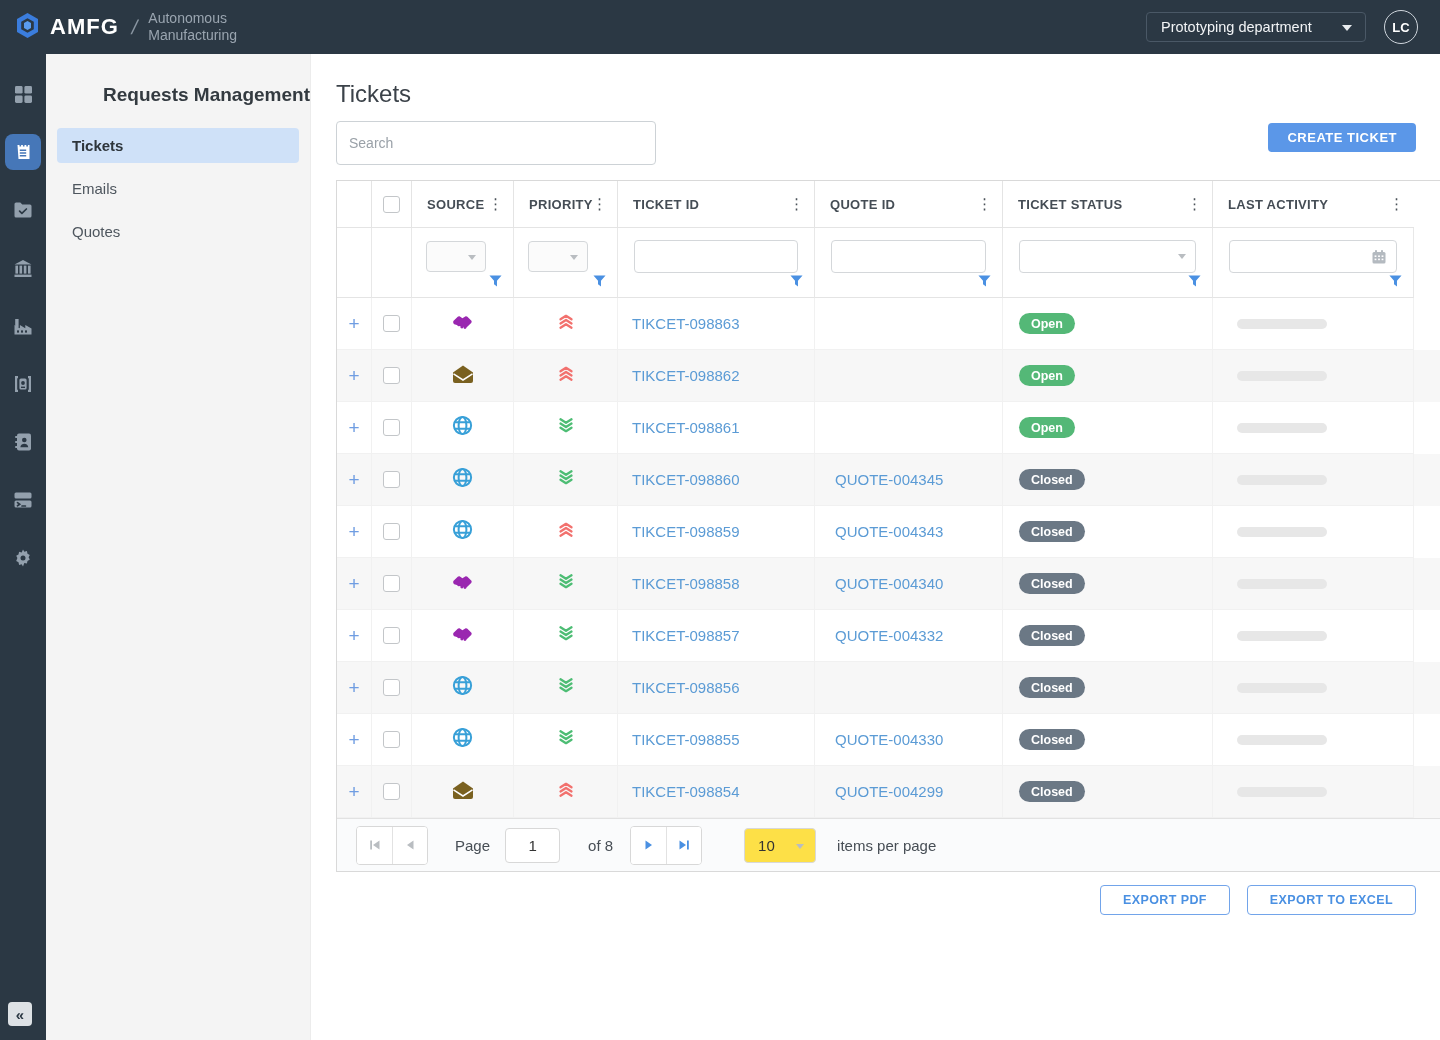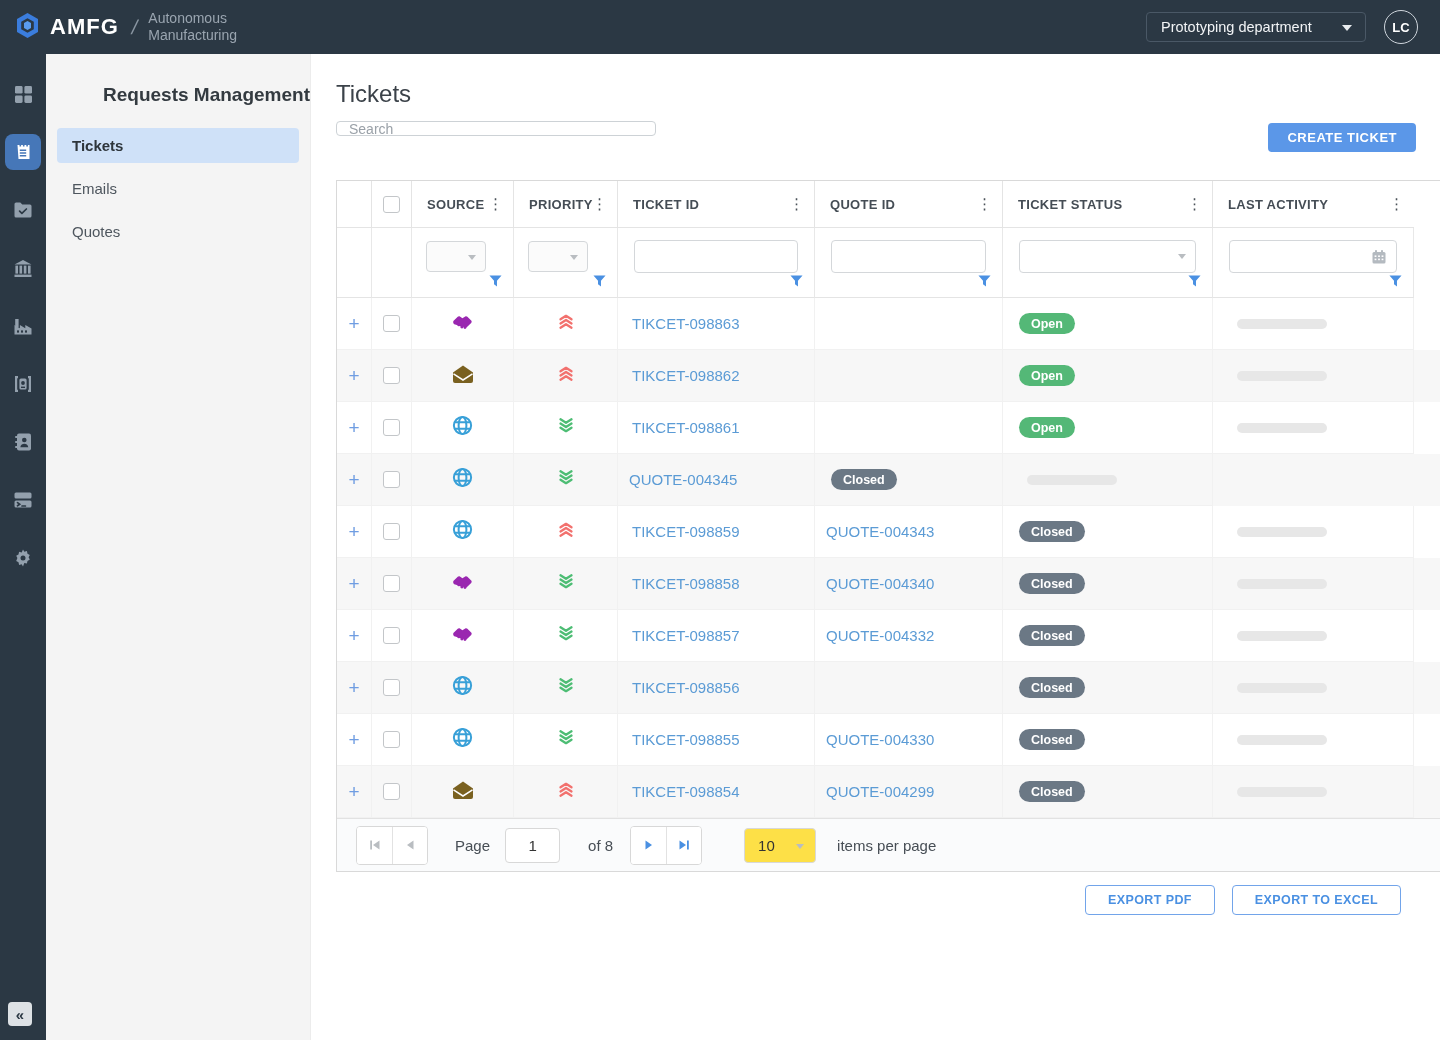--- a/index.html
+++ b/index.html
@@ -25,21 +25,21 @@
 
   
   .panel { position:absolute; left:46px; top:54px; width:265px; height:986px; background:#f4f4f4; border-right:1px solid #ececec; }
   .panel-title { font-size:19px; font-weight:600; color:#333a40; margin:30px 0 22px 26px;text-align:right; }
   .panel-item { height:35px; margin:0 11px 8px 11px; border-radius:4px; display:flex; align-items:center; padding-left:15px; font-size:15px; color:#4e565e; cursor:pointer; }
   .panel-item.active { background:#cfe1f8; color:#2e353b; font-weight:600; }
 
   
   .main { position:absolute; left:311px; top:54px; width:1129px; height:986px; background:#fff; }
   .page-title { position:absolute; left:25px; top:26px; font-size:24px; font-weight:500; color:#3b4249; }
-  .search-input { position:absolute; left:25px; top:67px; width:320px; height:15px; border:1px solid #cdd2d6; border-radius:4px; font-size:14px; padding:0 12px; color:#333; font-family:"Liberation Sans",sans-serif; }
+  .search-input { position:absolute; left:25px; top:67px; width:320px; height:44px; border:1px solid #cdd2d6; border-radius:4px; font-size:14px; padding:0 12px; color:#333; font-family:"Liberation Sans",sans-serif; }
   .search-input::placeholder { color:#9aa1a8; }
   .create-btn { position:absolute; right:24px; top:69px; height:29px; background:#5b97e8; border:none; border-radius:4px; color:#fff; font-size:13px; font-weight:600; letter-spacing:.5px; padding:0 19px; cursor:pointer; font-family:"Liberation Sans",sans-serif; }
 
   
   .table { position:absolute; left:25px; top:126px; width:1264px; border:1px solid #d9d9d9; background:#fff; }
   .trow { display:grid; grid-template-columns:35px 40px 102px 104px 197px 188px 210px 201px; }
   .thead .cell { height:47px; border-right:1px solid #e4e4e4; border-bottom:1px solid #e4e4e4; display:flex; align-items:center; position:relative; }
   .cell:last-child { border-right:none; }
   .col-label { font-size:13px; font-weight:600; letter-spacing:.3px; color:#454d55; margin-left:15px; }
   .kebab { position:absolute; right:6px; color:#4a5158; font-size:15px; cursor:pointer; padding:2px 4px; }
@@ -52,40 +52,40 @@
   .f-select-wide { position:absolute; left:16px; top:12px; right:16px; height:33px; border:1px solid #d4d7da; border-radius:4px; background:#fff; cursor:pointer; }
   .f-date { position:absolute; left:16px; top:12px; right:16px; height:33px; border:1px solid #d4d7da; border-radius:4px; background:#fff; }
   .cal-icon { position:absolute; right:9px; top:8px; }
   .funnel { position:absolute; right:11px; bottom:5px; cursor:pointer; }
 
   .tbody .trow .cell { height:52px; border-right:1px solid #f1f1f1; border-bottom:1px solid #f1f1f1; display:flex; align-items:center; position:relative; }
   .tbody .trow.alt { background:#f7f7f7; }
   .expand-cell { justify-content:center; color:#6f9de2; font-size:19px; cursor:pointer; }
   .icon-cell { justify-content:center; }
   .link { color:#5b9bd5; font-size:15px; margin-left:14px; text-decoration:none; cursor:pointer; }
-  .quote-cell .link { margin-left:11px; }
+  .quote-cell .link { margin-left:20px; }
   .badge { margin-left:16px; color:#fff; font-size:12.5px; font-weight:600; padding:3.5px 12px; border-radius:12px; }
   .badge.open { background:#54b877; }
   .badge.closed { background:#6b7885; }
   .skeleton { margin-left:24px; width:90px; height:10px; border-radius:6px; background:#e7e7e7; }
 
   
   .tfoot { height:53px; background:#fafbfc; border-top:1px solid #e2e2e2; display:flex; align-items:center; padding-left:19px; font-size:15px; color:#474e55; }
   .pg-group { display:flex; border:1px solid #d8d8d8; border-radius:4px; background:#fff; overflow:hidden; }
   .pg-btn { width:35px; height:37px; display:flex; align-items:center; justify-content:center; cursor:pointer; background:#fff; }
   .pg-btn + .pg-btn { border-left:1px solid #e2e2e2; }
   .pg-label { margin-left:27px; }
   .pg-input { width:55px; height:35px; border:1px solid #d8d8d8; border-radius:4px; text-align:center; font-size:15px; margin-left:15px; color:#333; font-family:"Liberation Sans",sans-serif; }
   .pg-of { margin-left:28px; margin-right:17px; }
   .pp-select { width:72px; height:35px; border:1px solid #d8d8d8; border-radius:4px; background:#fde047; margin-left:42px; position:relative; display:flex; align-items:center; padding-left:13px; font-size:15px; color:#333; cursor:pointer; }
   .pp-caret { position:absolute; right:11px; top:15px; width:0; height:0; border-left:4.5px solid transparent; border-right:4.5px solid transparent; border-top:5.5px solid #b9bdc1; }
   .pp-label { margin-left:21px; }
 
   
-  .export-row { position:absolute; right:39px; top:831px; display:flex; gap:17px; }
+  .export-row { position:absolute; right:24px; top:831px; display:flex; gap:17px; }
   .export-btn { height:30px; background:#fff; border:1px solid #72a4ea; border-radius:4px; color:#4a90e2; font-size:12.5px; font-weight:600; letter-spacing:.4px; padding:0 22px; cursor:pointer; font-family:"Liberation Sans",sans-serif; }
 </style>
 </head>
 <body>
 
 <div class="topbar">
   <div class="brand">
     <span>
       <svg width="27" height="27" viewBox="0 0 27 27">
           <path fill="#3b7ddd" d="M13.5 1 24 7v13l-10.5 6L3 20V7z"></path>
@@ -417,20 +417,23 @@
                 <ellipse cx="10.5" cy="10.5" rx="3.9" ry="8.6"></ellipse>
                 <path d="M2.3 7.3h16.4M2.3 13.7h16.4"></path>
               </svg></span>
           </div>
     <div class="cell icon-cell">
             <span><svg width="18" height="17" viewBox="0 0 18 17" fill="none" stroke="#4dbd74" stroke-width="2.3" stroke-linecap="round" stroke-linejoin="round">
                 <path d="M3.5 2.3 9 5.8l5.5-3.5"></path>
                 <path d="M3.5 6.5 9 10l5.5-3.5"></path>
                 <path d="M3.5 10.7 9 14.2l5.5-3.5"></path>
               </svg></span>
+          </div>
+    <div class="cell">
+            <a class="link">TIKCET-098860</a>
           </div>
     <div class="cell quote-cell">
             <a class="link">QUOTE-004345</a>
           </div>
     <div class="cell">
             <span class="badge closed">Closed</span>
           </div>
     <div class="cell">
             <span class="skeleton"></span>
           </div>

